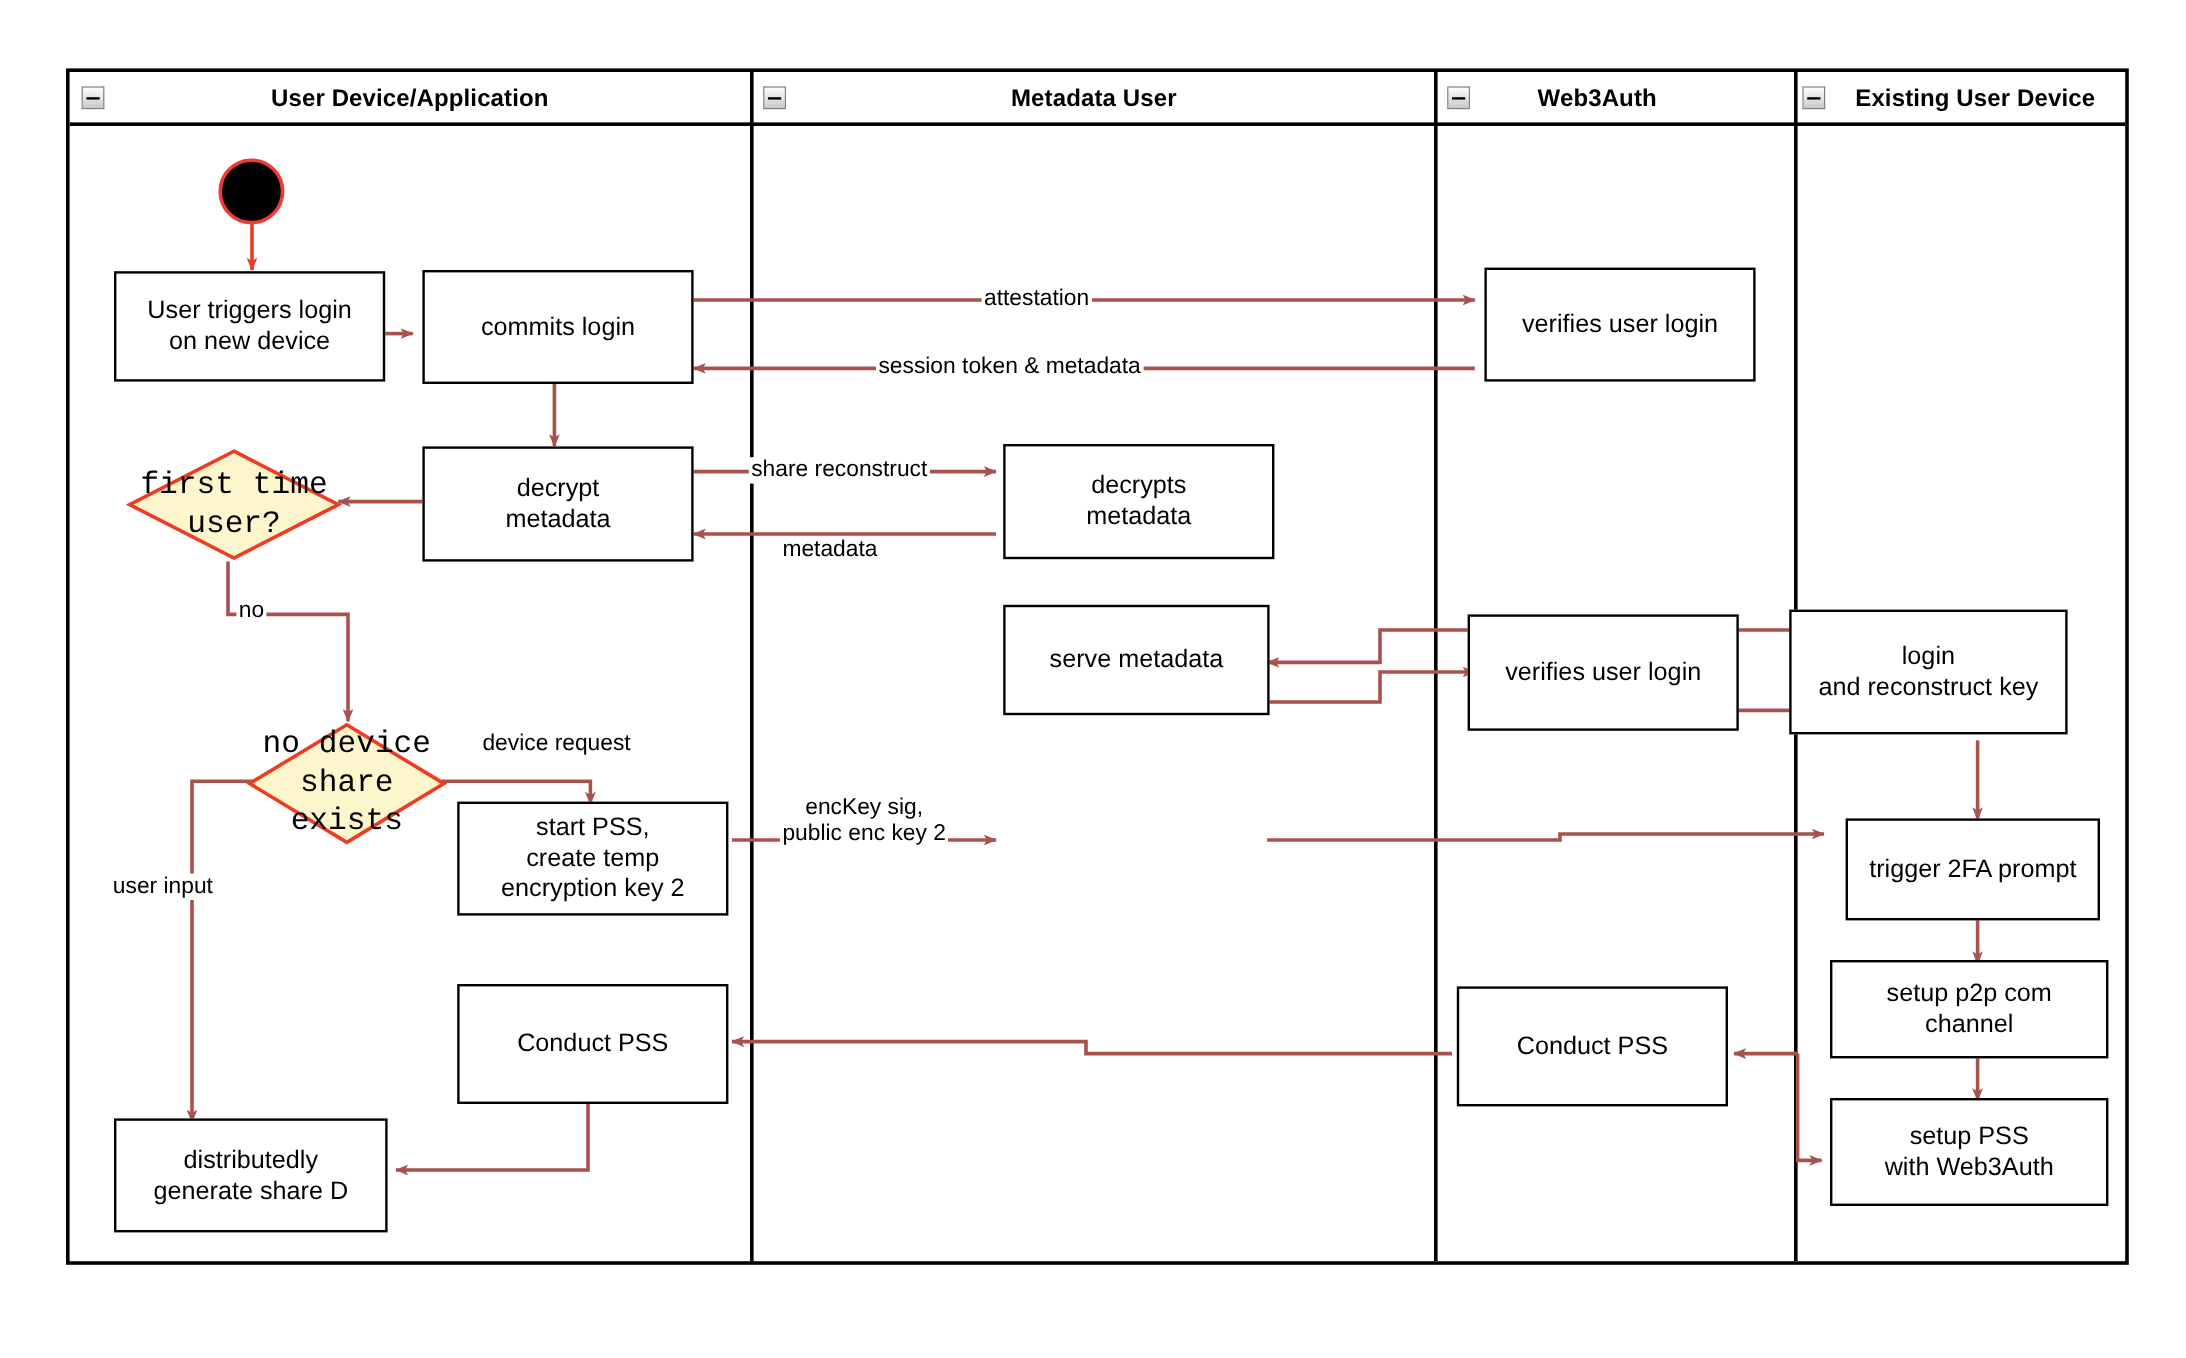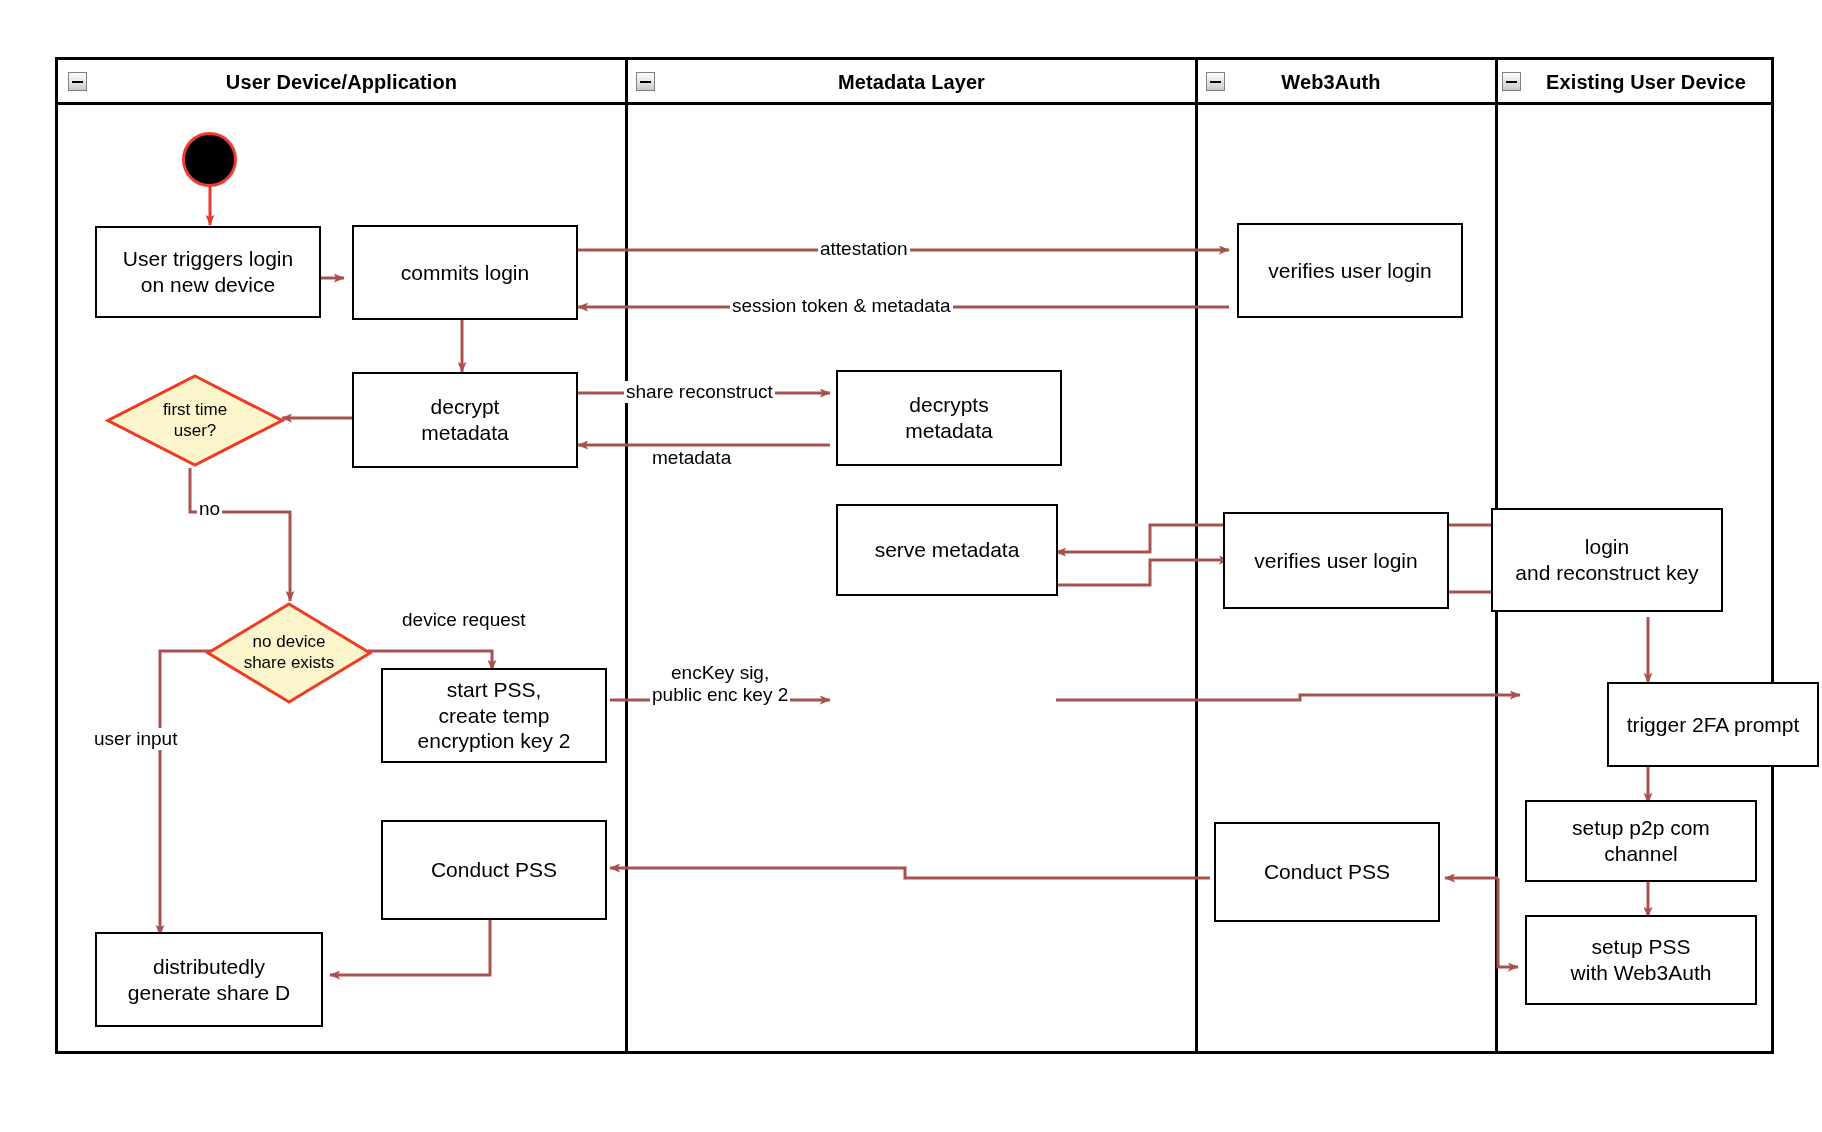--- a/index.html
+++ b/index.html
@@ -22,21 +22,21 @@
 
   
   .node{position:absolute;box-sizing:border-box;background:#ffffff;border:2.5px solid #000;
         display:flex;align-items:center;justify-content:center;text-align:center;
         font-size:21px;color:#000;line-height:1.22;padding:2px 6px;white-space:pre-line;}
 
   .diamond{position:absolute;}
   .diamond svg{position:absolute;left:0;top:0;}
   .diamond .dlabel{position:absolute;left:0;top:0;width:100%;height:100%;
         display:flex;align-items:center;justify-content:center;text-align:center;
-        font-size:17px;color:#000;line-height:1.22;white-space:pre-line;}
+        font-size:26px;color:#000;line-height:1.22;white-space:pre-line;font-family:Liberation Mono, monospace;}
 
   .start-node{position:absolute;border-radius:50%;background:#000;
         border:3px solid #ef3b35;box-sizing:border-box;}
 
   
   .edge-label{position:absolute;font-size:19px;color:#000;line-height:1.18;
         background:#fff;text-align:center;white-space:pre-line;padding:0 2px;}
 
   #wires{position:absolute;left:0;top:0;width:1822px;height:1132px;pointer-events:none;}
 </style>
@@ -53,21 +53,21 @@
     <div class="lane-div" style="left:1137px"></div>
     <div class="lane-div" style="left:1437px"></div>
 
     <div class="collapse-icon" style="left:10px"></div>
     <div class="lane-header" style="left:0px;width:567px">
       <span>User Device/Application</span>
     </div>
 
     <div class="collapse-icon" style="left:578px"></div>
     <div class="lane-header" style="left:570px;width:567px">
-      <span>Metadata Layer</span>
+      <span>Metadata User</span>
     </div>
 
     <div class="collapse-icon" style="left:1148px"></div>
     <div class="lane-header" style="left:1140px;width:266px">
       <span>Web3Auth</span>
     </div>
 
     <div class="collapse-icon" style="left:1444px"></div>
     <div class="lane-header" style="left:1462px;width:252px">
       <span>Existing User Device</span>
@@ -172,21 +172,21 @@
     </svg>
     <div class="dlabel">no device
 share exists</div>
   </div>
 
   <div class="node" style="left:381px;top:668px;width:226px;height:95px">start PSS,
 create temp
 encryption key 2</div>
 
 
-  <div class="node" style="left:1607px;top:682px;width:212px;height:85px">trigger 2FA prompt</div>
+  <div class="node" style="left:1538px;top:682px;width:212px;height:85px">trigger 2FA prompt</div>
 
   <div class="node" style="left:1525px;top:800px;width:232px;height:82px">setup p2p com
 channel</div>
 
   <div class="node" style="left:381px;top:820px;width:226px;height:100px">Conduct PSS</div>
 
   <div class="node" style="left:1214px;top:822px;width:226px;height:100px">Conduct PSS</div>
 
   <div class="node" style="left:1525px;top:915px;width:232px;height:90px">setup PSS
 with Web3Auth</div>

